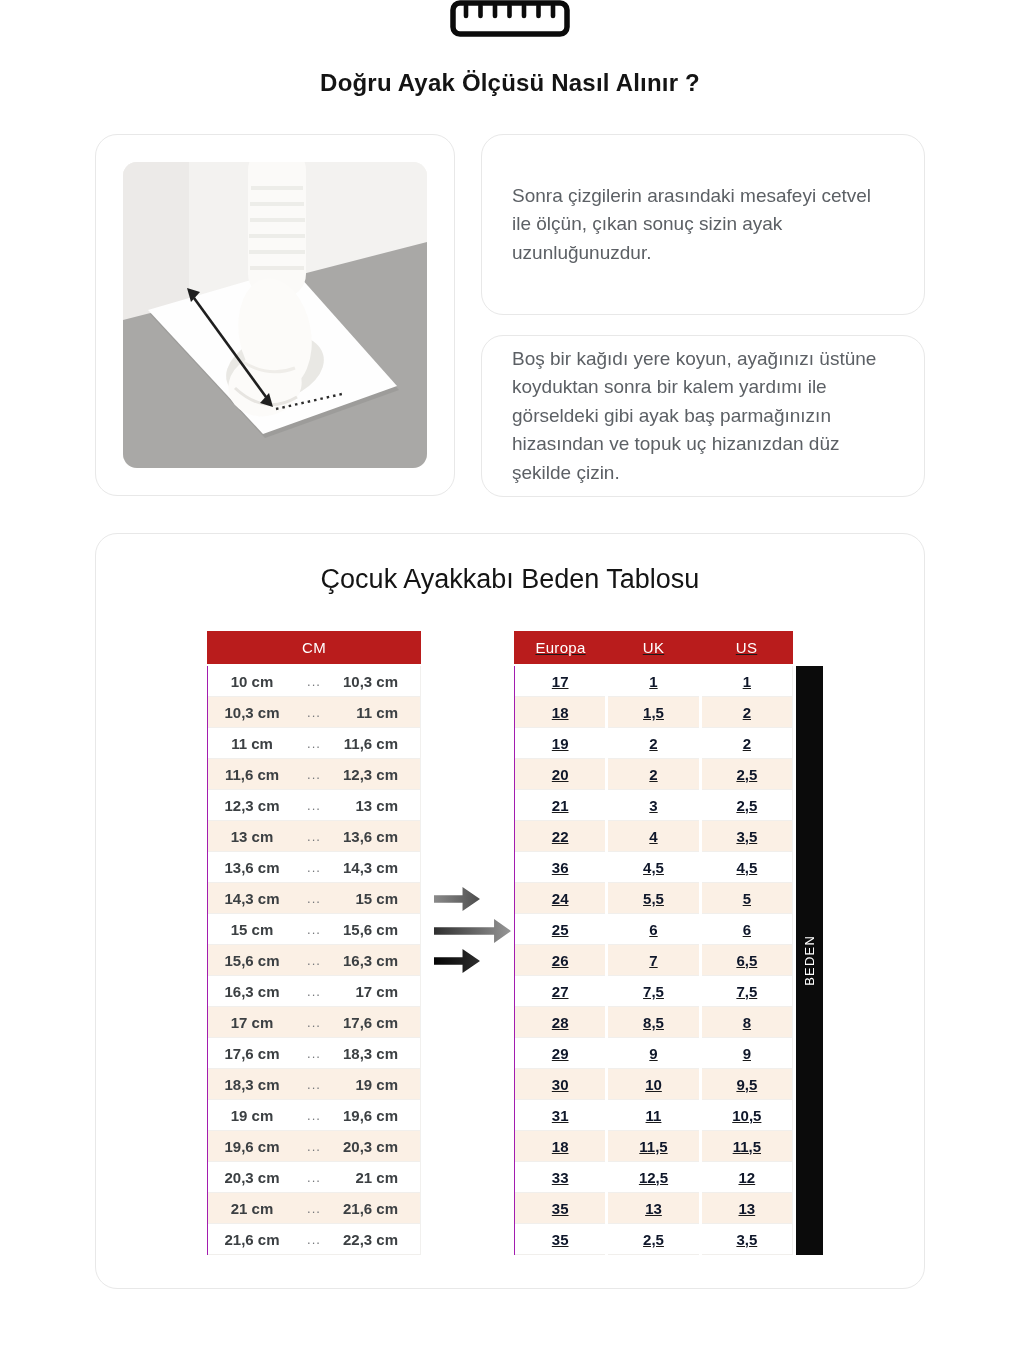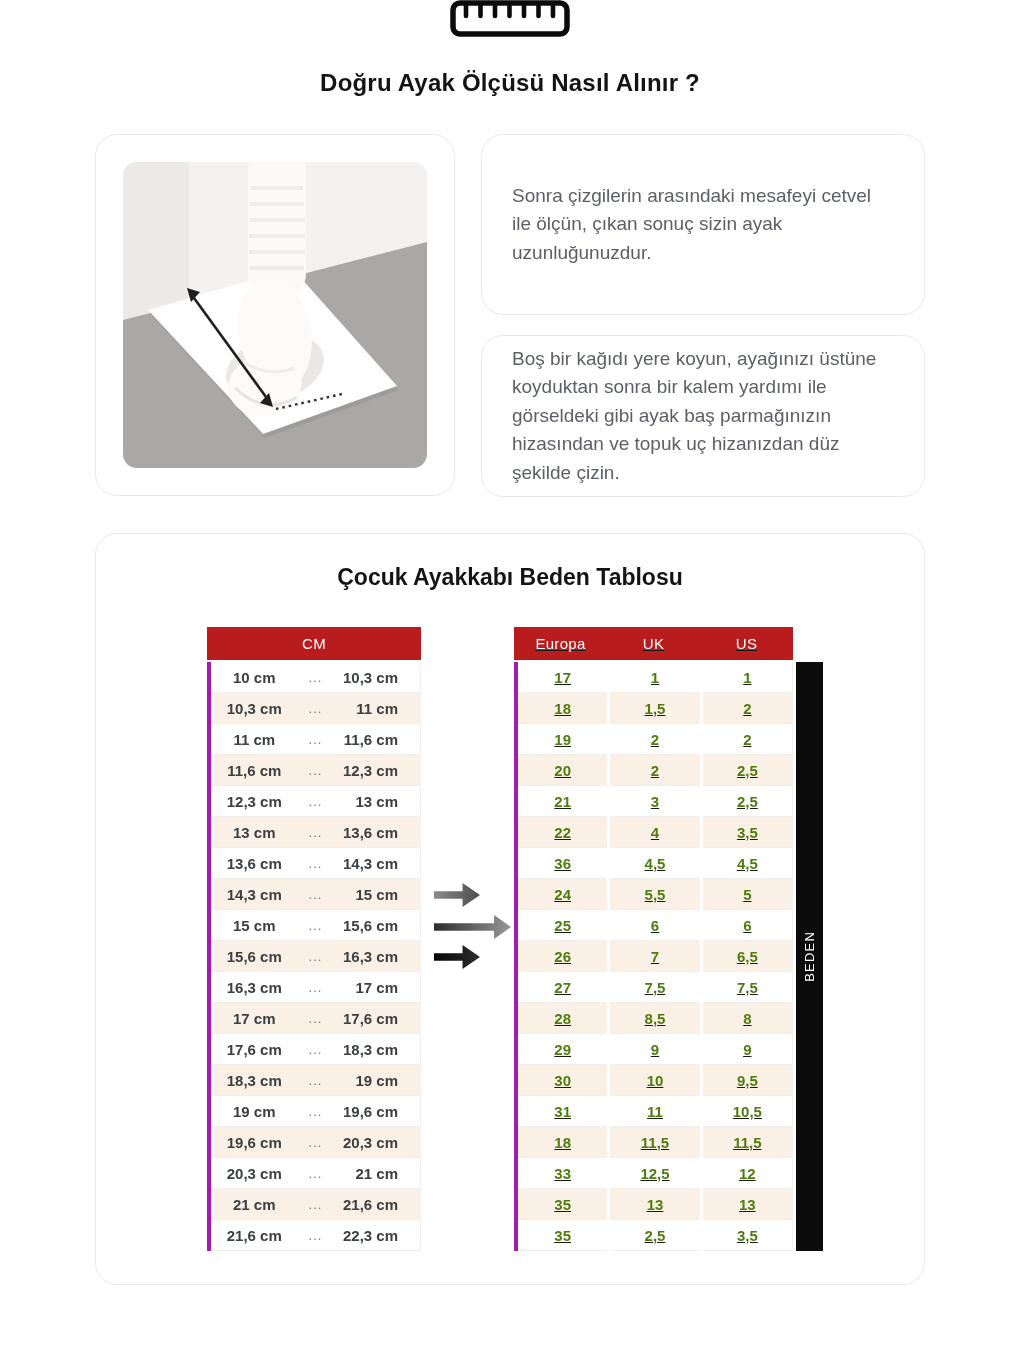--- a/index.html
+++ b/index.html
@@ -28,29 +28,29 @@
   .right-col { flex:1; display:flex; flex-direction:column; gap:20px; }
   .instr-card {
     padding:24px 30px; display:flex; align-items:center;
     color:#5c6065; font-size:19px; line-height:1.5;
   }
   .instr-1 { height:162px; }
   .instr-2 { height:181px; }
 
   
   .table-card { margin:36px 95px 0; border:1px solid #e8e8e8; border-radius:22px; padding:30px 0 33px; background:#fff; }
-  .section-title { text-align:center; font-size:23px; font-weight:700; color:#141414; }
+  .section-title { text-align:center; font-size:27px; font-weight:400; color:#141414; }
   .tables { display:flex; align-items:flex-start; margin:36px 0 0 111px; position:relative; }
 
   .thead {
     height:33px; background:#b91c1c; color:#fff; margin-bottom:2px;
     display:flex; align-items:center; justify-content:center;
     font-size:15px; font-weight:500; letter-spacing:.3px;
   }
-  .tbody { border-left:4px solid #a21caf; border-right:1px solid #f1f0ee; }
+  .tbody { border-left:1px solid #a21caf; border-right:1px solid #f1f0ee; }
 
   .cm-table { width:214px; flex:none; }
   .cm-row {
     height:31px; display:grid; grid-template-columns:1fr 36px 1fr; align-items:center;
     font-size:15px; font-weight:600; color:#3c4043; background:#fff;
     border-bottom:1px solid #f1efec;
   }
   .cm-row .cv.l { text-align:center; }
   .cm-row .dots { text-align:center; color:#77797c; font-size:13px; font-weight:400; letter-spacing:1px; }
   .cm-row .cv.r { text-align:right; padding-right:22px; }
@@ -65,21 +65,21 @@
   .arrow-1 { top:256px; background:linear-gradient(90deg,#8a8a8a,#4d4d4d); }
   .arrow-2 { top:288px; background:linear-gradient(90deg,#2e2e2e,#979797); }
   .arrow-3 { top:318px; background:linear-gradient(90deg,#050505,#2e2e2e); }
 
   .size-table { width:279px; flex:none;text-decoration:underline; }
   .size-head { display:grid; grid-template-columns:1fr 1fr 1fr; }
   .size-head span { display:flex; align-items:center; justify-content:center; }
   .size-row { display:grid; grid-template-columns:1fr 1fr 1fr; column-gap:3px; background:#fff; }
   .size-cell {
     height:31px; display:flex; align-items:center; justify-content:center;
-    font-size:15px; font-weight:600; color:#4d7c0f; background:#fff;
+    font-size:15px; font-weight:600; color:#0f172a; background:#fff;
     border-bottom:1px solid #f1efec;
   }
 
   .beden-bar {
     width:27px; flex:none; margin-left:3px; margin-top:35px; height:589px;
     background:#0b0b0b; display:flex; align-items:center; justify-content:center;
   }
   .beden-label {
     color:#fff; font-size:13px; letter-spacing:1.2px; font-weight:500;
     writing-mode:vertical-rl; transform:rotate(180deg); white-space:nowrap;

